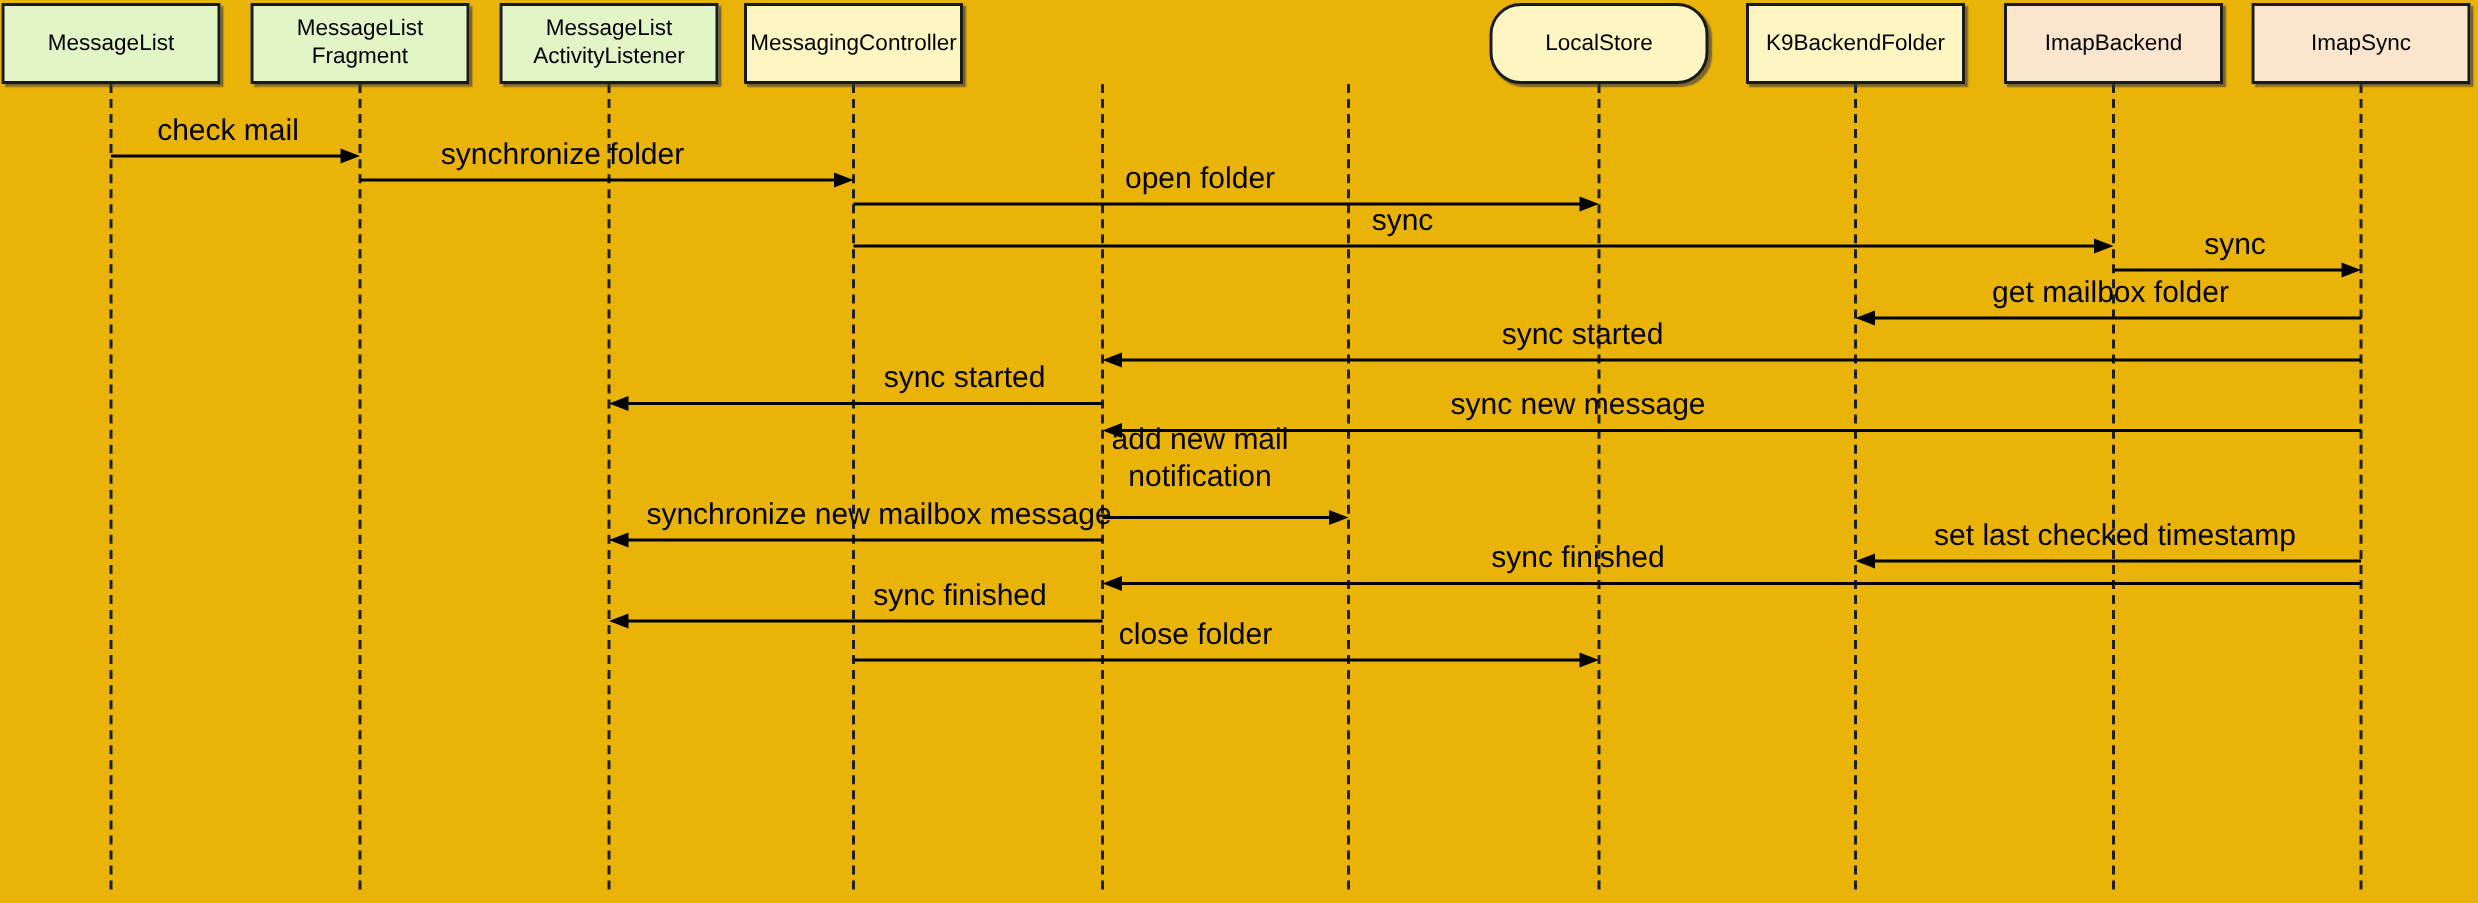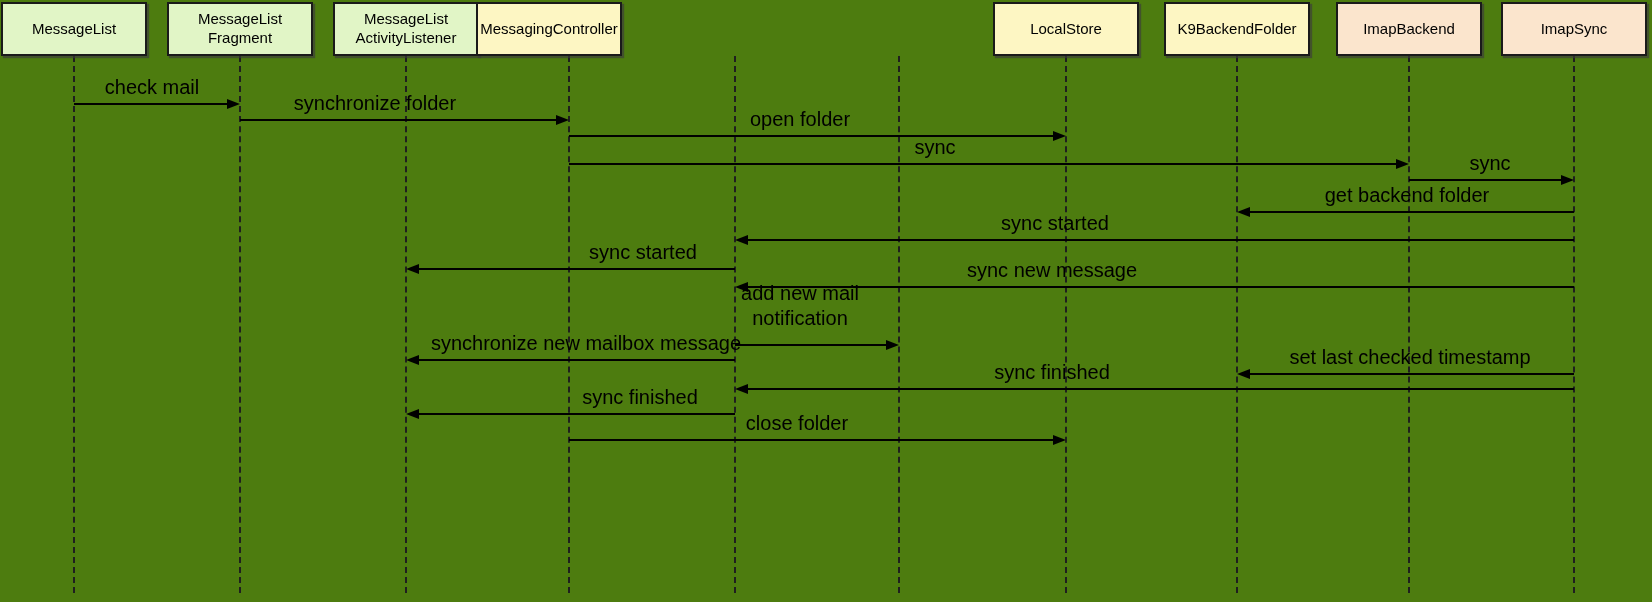--- a/index.html
+++ b/index.html
@@ -1,20 +1,20 @@
 <!DOCTYPE html>
 <html><head>
 <meta charset="utf-8">
 <style>
   html, body { margin: 0; padding: 0; background: #ffffff; }
   .diagram {
     position: relative;
     width: 1652px;
     height: 602px;
-    background: #4d7c0f;
+    background: #eab308;
     font-family: "Liberation Sans", sans-serif;
     overflow: hidden;
   }
   .actor-box {
     position: absolute;
     box-sizing: border-box;
     width: 146px;
     height: 54px;
     top: 2px;
     border: 2px solid #1a1a1a;
@@ -70,25 +70,25 @@
 <div class="diagram" id="diagram">
     <div class="lifeline" style="left: 73px;"></div>
     <div class="actor-box" style="left: 1px; background: rgb(225, 245, 198);"><span>MessageList</span></div>
     <div class="lifeline" style="left: 239px;"></div>
     <div class="actor-box" style="left: 167px; background: rgb(225, 245, 198);"><span>MessageList
 Fragment</span></div>
     <div class="lifeline" style="left: 405px;"></div>
     <div class="actor-box" style="left: 333px; background: rgb(225, 245, 198);"><span>MessageList
 ActivityListener</span></div>
     <div class="lifeline" style="left: 568px;"></div>
-    <div class="actor-box" style="left: 476px; background: rgb(253, 246, 195); align-items: center;"><span>MessagingController</span></div>
+    <div class="actor-box" style="left: 496px; background: rgb(253, 246, 195); align-items: center;"><span>MessagingController</span></div>
     <div class="lifeline" style="left: 734px;"></div>
     <div class="lifeline" style="left: 898px;"></div>
     <div class="lifeline" style="left: 1065px;"></div>
-    <div class="actor-box" style="left: 993px; background: rgb(253, 246, 195);"><span>LocalStore</span></div>
+    <div class="actor-box" style="left: 993px; background: rgb(253, 246, 195); border-radius: 21px;"><span>LocalStore</span></div>
     <div class="lifeline" style="left: 1236px;"></div>
     <div class="actor-box" style="left: 1164px; background: rgb(253, 246, 195);"><span>K9BackendFolder</span></div>
     <div class="lifeline" style="left: 1408px;"></div>
     <div class="actor-box" style="left: 1336px; background: rgb(251, 229, 205);"><span>ImapBackend</span></div>
     <div class="lifeline" style="left: 1573px;"></div>
     <div class="actor-box" style="left: 1501px; background: rgb(251, 229, 205);"><span>ImapSync</span></div>
     <div class="msg-line" style="left: 74px; width: 155px; top: 103px;"></div>
     <div class="arrowhead dir-right" style="top: 99px; left: 227px;"></div>
     <div class="msg-label" style="left: 152px; top: 100px;">check mail</div>
     <div class="msg-line" style="left: 240px; width: 318px; top: 119px;"></div>
@@ -98,21 +98,21 @@
     <div class="arrowhead dir-right" style="top: 131px; left: 1053px;"></div>
     <div class="msg-label" style="left: 800px; top: 132px;">open folder</div>
     <div class="msg-line" style="left: 569px; width: 829px; top: 163px;"></div>
     <div class="arrowhead dir-right" style="top: 159px; left: 1396px;"></div>
     <div class="msg-label" style="left: 935px; top: 160px;">sync</div>
     <div class="msg-line" style="left: 1409px; width: 154px; top: 179px;"></div>
     <div class="arrowhead dir-right" style="top: 175px; left: 1561px;"></div>
     <div class="msg-label" style="left: 1490px; top: 176px;">sync</div>
     <div class="msg-line" style="left: 1248px; width: 326px; top: 211px;"></div>
     <div class="arrowhead dir-left" style="top: 207px; left: 1237px;"></div>
-    <div class="msg-label" style="left: 1407px; top: 208px;">get backend folder</div>
+    <div class="msg-label" style="left: 1407px; top: 208px;">get mailbox folder</div>
     <div class="msg-line" style="left: 746px; width: 828px; top: 239px;"></div>
     <div class="arrowhead dir-left" style="top: 235px; left: 735px;"></div>
     <div class="msg-label" style="left: 1055px; top: 236px;">sync started</div>
     <div class="msg-line" style="left: 417px; width: 318px; top: 268px;"></div>
     <div class="arrowhead dir-left" style="top: 264px; left: 406px;"></div>
     <div class="msg-label" style="left: 643px; top: 265px;">sync started</div>
     <div class="msg-line" style="left: 746px; width: 828px; top: 286px;"></div>
     <div class="arrowhead dir-left" style="top: 282px; left: 735px;"></div>
     <div class="msg-label" style="left: 1052px; top: 283px;">sync new message</div>
     <div class="msg-line" style="left: 735px; width: 153px; top: 344px;"></div>

